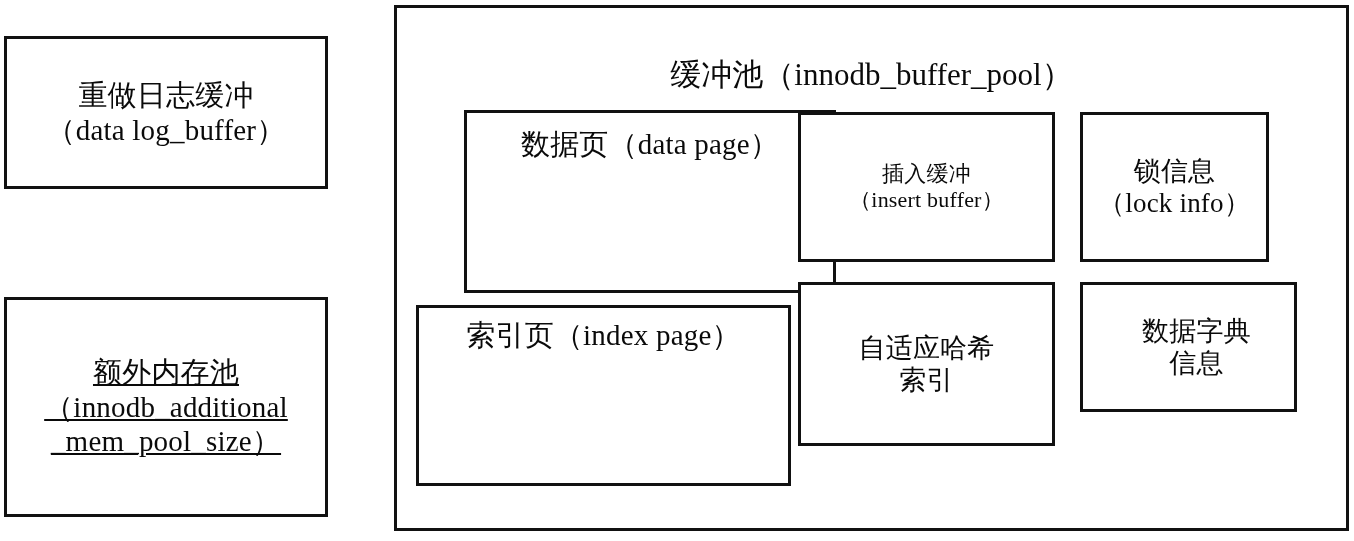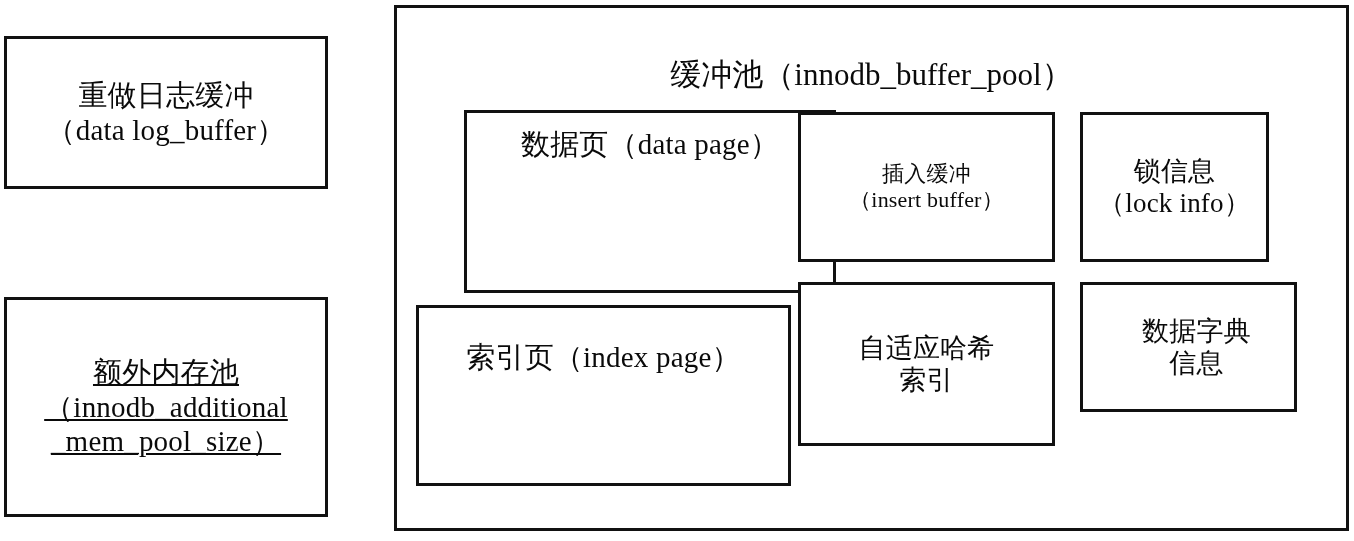--- a/index.html
+++ b/index.html
@@ -80,21 +80,21 @@
     left: 416px; top: 110px;
     width: 372px; height: 183px;
     padding-top: 14px;
     margin-left: 48px;
   }
   #data-page-box .label { font-size: 29px; }
 
   #index-page-box {
     left: 416px; top: 305px;
     width: 375px; height: 181px;
-    padding-top: 32px;
+    padding-top: 10px;
   }
   #index-page-box .label { font-size: 29px; }
 
   
   #insert-buffer-box {
     left: 798px; top: 112px;
     width: 257px; height: 150px;
   }
   #insert-buffer-box .label { font-size: 22px; }
 

